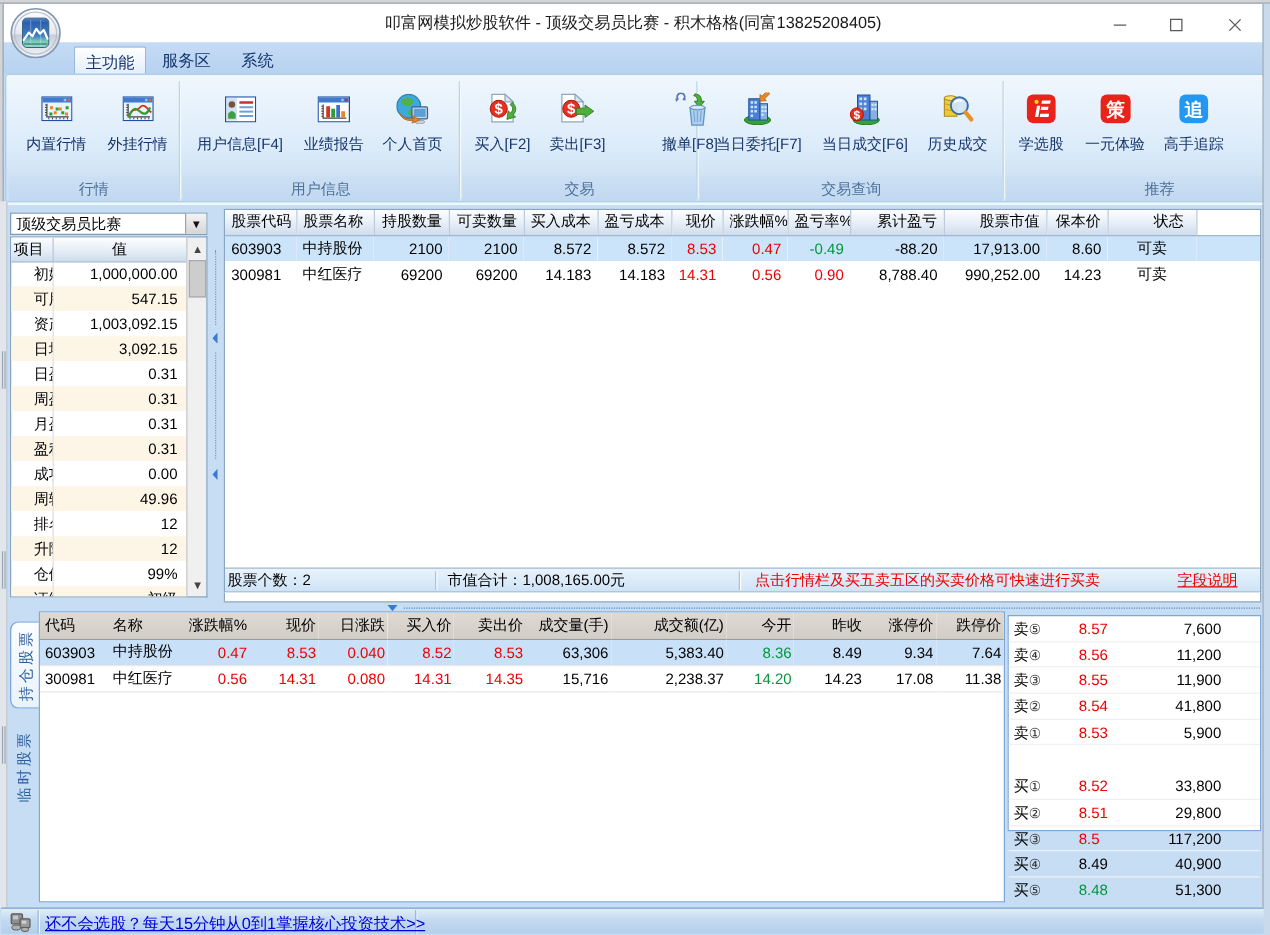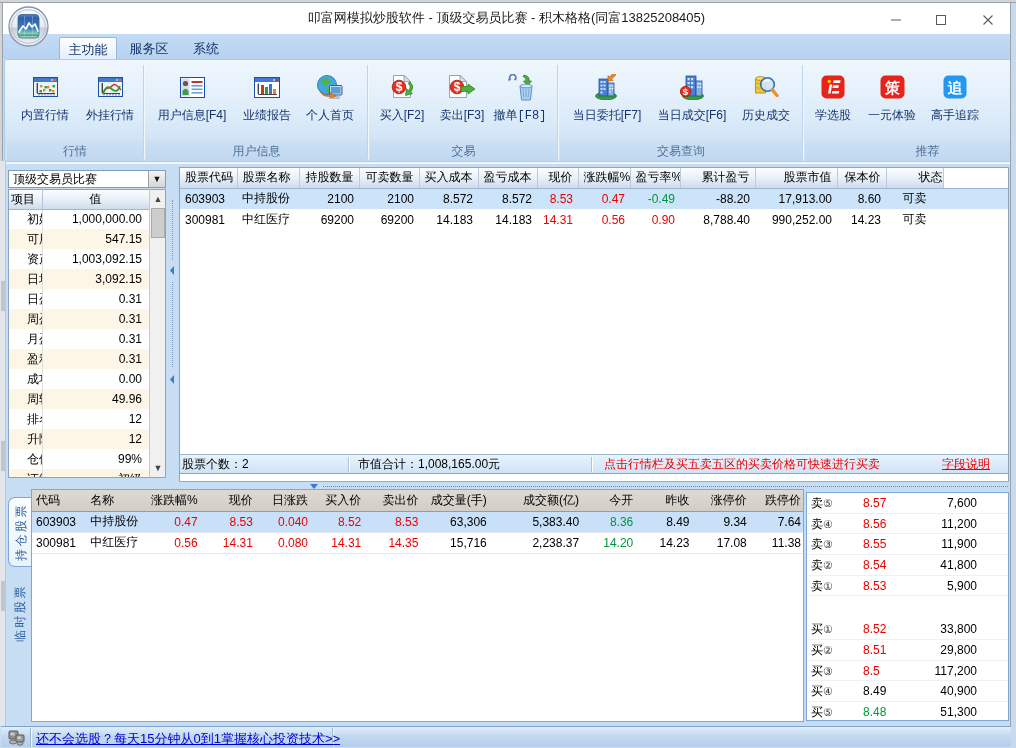--- a/index.html
+++ b/index.html
@@ -69,21 +69,21 @@
 .vtab .vt { position:absolute; left:50%; top:50%; transform:translate(-50%,-50%) rotate(-90deg); white-space:nowrap; letter-spacing:2.5px; }
 #vtabsel { left:8px; top:497px; width:24px; height:70px; background:linear-gradient(#fbfdff,#e9f3fc); border:1px solid #7da7d8; border-right:none; border-radius:7px 0 0 7px; }
 #vtab2 { left:8px; top:578px; width:24px; height:70px; }
 #qtable { position:absolute; left:31px; top:489px; width:773px; height:233px; background:#ffffff; border:1px solid #7da7d8; }
 #qtable table { border-collapse:collapse; table-layout:fixed; font-size:12px; width:771px; }
 #qtable th { height:21px; background:linear-gradient(#dedad3,#d2cec6); border-bottom:1px solid #9a9a9a; font-weight:normal; padding:0 2px; white-space:nowrap; overflow:hidden; }
 #qtable td { height:21px; padding:0 2px; white-space:nowrap; overflow:hidden; border-bottom:1px solid #e9e9e9; }
 #qtable tr.sel td { background:#c8e0f8; }
 
 
-#fpanel { position:absolute; left:806px; top:492px; width:203px; height:229px; background:#fff; border:1px solid #7da7d8; font-size:12px; }
+#fpanel { position:absolute; left:806px; top:492px; width:203px; height:173px; background:#fff; border:1px solid #7da7d8; font-size:12px; }
 .frow { position:absolute; left:0; width:100%; height:20.7px; line-height:20px; border-bottom:1px solid #edf1f5; }
 .frow .lab { position:absolute; left:4px; letter-spacing:0; }
 .frow .cn { font-size:11px; color:#333; }
 .frow .pr { position:absolute; left:56px; width:60px; text-align:left; }
 .frow .vol { position:absolute; left:89px; width:81px; text-align:right; }
 
 
 #botbar { position:absolute; left:1px; top:726px; width:1014px; height:21px; background:linear-gradient(#e2eefa,#c3d9f0 45%,#b4cfeb); border-top:1px solid #7ba3cc; }
 #botsep { position:absolute; left:29px; top:1px; height:19px; width:2px; border-left:1px solid #9fb8d2; border-right:1px solid #eef5fc; }
 #botlink { position:absolute; left:35px; top:3px; color:#0000d8; text-decoration:underline; font-size:13px; }
@@ -250,21 +250,21 @@
           <svg width="28" height="26" viewBox="0 0 28 26">
         <path d="M1.5 1.5 H12 L18.5 7.5 V23.5 H1.5 Z" fill="#fff" stroke="#90a6bc"></path>
         <path d="M12 1.5 L12 7.5 L18.5 7.5 Z" fill="#d8e4f0" stroke="#90a6bc"></path>
         <circle cx="9" cy="13" r="6.8" fill="#e83020" stroke="#a81408" stroke-width="0.8"></circle>
         <text x="9" y="17.3" font-family="Liberation Sans, sans-serif" font-size="12" font-weight="bold" fill="#fff" text-anchor="middle">$</text>
         <path d="M13 12.5 L20 12.5 L20 10 L27 15 L20 20 L20 17.5 L13 17.5 Z" fill="#4fae3c" stroke="#2d7a20" stroke-width="0.7"></path>
       </svg>
         </div>
       <span class="lb">卖出[F3]</span>
     </div>
-    <div class="rbtn" style="left:470px;font-family:Liberation Mono, monospace;">
+    <div class="rbtn" style="left:502px;">
       <div class="icbox">
           <svg width="27" height="27" viewBox="0 0 27 27">
         <path d="M3.5 5.5 A3 3 0 1 1 8 5.5" fill="none" stroke="#5b76b8" stroke-width="1.5"></path>
         <path d="M8.8 3.5 L9.6 6.3 L6.8 5.9 Z" fill="#5b76b8"></path>
         <path d="M1.8 7.5 L1.2 4.6 L4 5.3 Z" fill="#5b76b8"></path>
         <path d="M17 1 Q23 2 22 7 L24.5 7 L20.5 12 L16.5 7 L19 7 Q19.5 3.5 16 2.5 Z" fill="#4fae3c" stroke="#2d7a20" stroke-width="0.7"></path>
         <path d="M13 12 L25 12 L23.5 26 L14.5 26 Z" fill="#a9cdf0" stroke="#5588c0" opacity="0.92"></path>
         <ellipse cx="19" cy="12" rx="6" ry="1.8" fill="#d4e7f8" stroke="#5588c0" stroke-width="0.8"></ellipse>
         <path d="M16 14.5 L16.8 23.5 M19 14.5 L19 23.5 M22 14.5 L21.2 23.5" stroke="#7fa8d4" stroke-width="1"></path>
       </svg>
@@ -440,21 +440,21 @@
         <th style="width:60px;" class="r">持股数量</th>
         <th style="width:60px;" class="r">可卖数量</th>
         <th style="width:59px;" class="r">买入成本</th>
         <th style="width:59px;" class="r">盈亏成本</th>
         <th style="width:41px;" class="r">现价</th>
         <th style="width:52px;" class="r">涨跌幅%</th>
         <th style="width:50px;" class="r">盈亏率%</th>
         <th style="width:75px;" class="r">累计盈亏</th>
         <th style="width:82px;" class="r">股票市值</th>
         <th style="width:49px;" class="r">保本价</th>
-        <th style="width:57px;text-align:center;padding-left:32px;">状态</th>
+        <th style="width:71px;text-align:center;padding-left:32px;">状态</th>
         <th class="nb"></th>
       </tr>
       <tr class="sel">
         <td>603903</td>
             <td>中持股份</td>
             <td class="r">2100</td>
             <td class="r">2100</td>
         <td class="r">8.572</td>
             <td class="r">8.572</td>
             <td class="r red">8.53</td>

